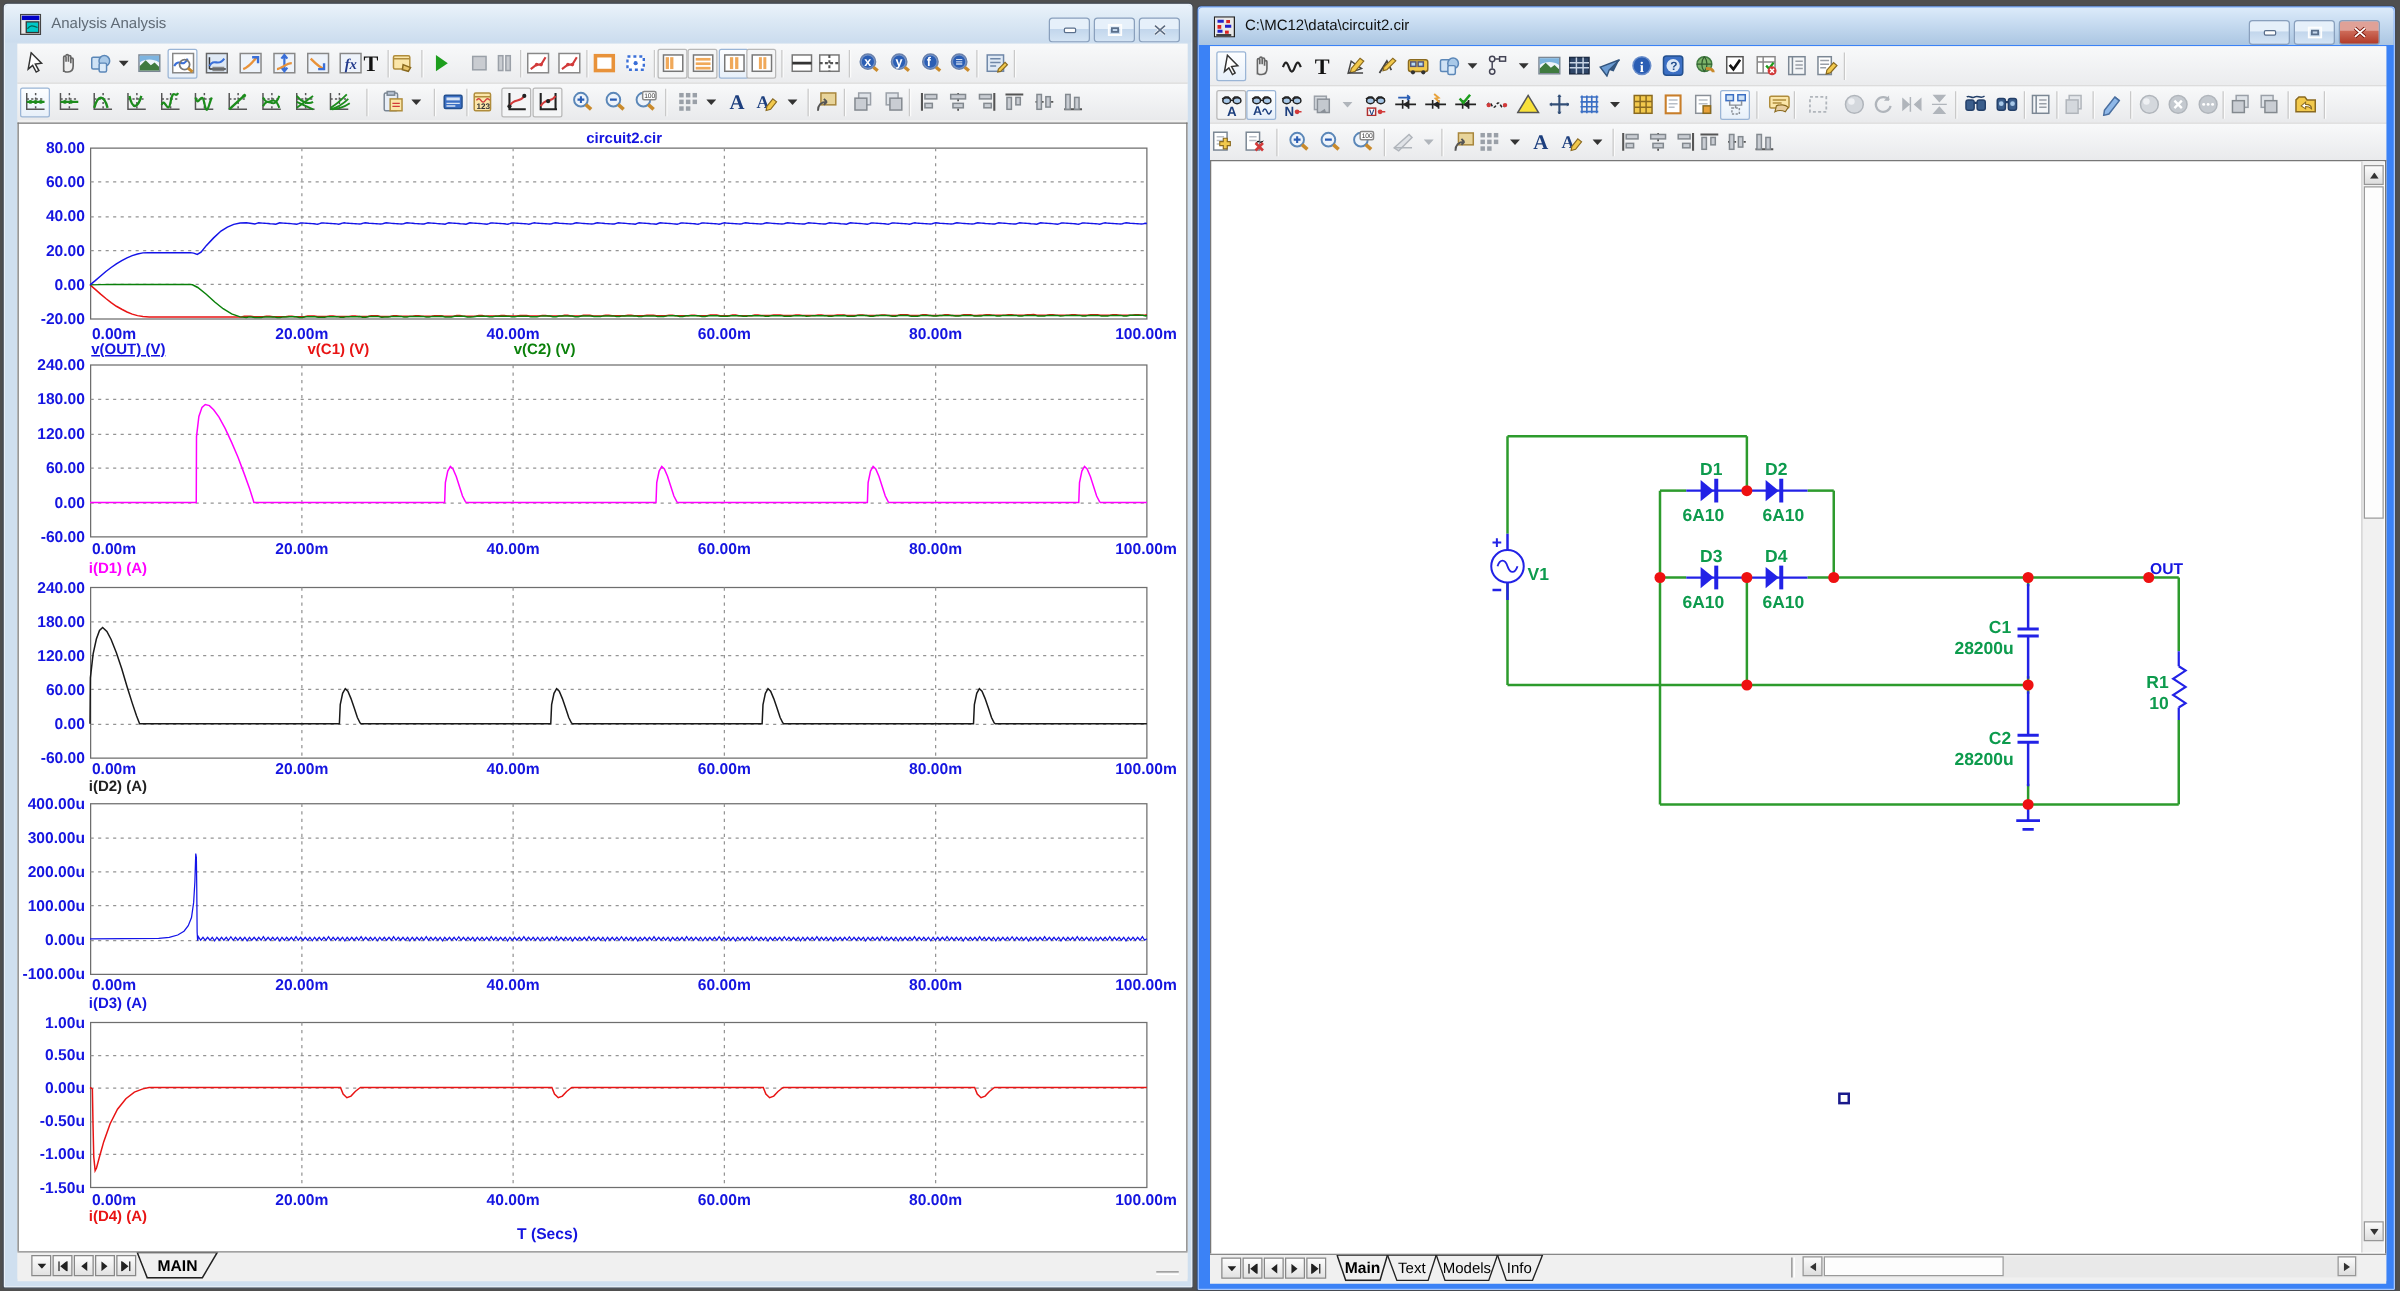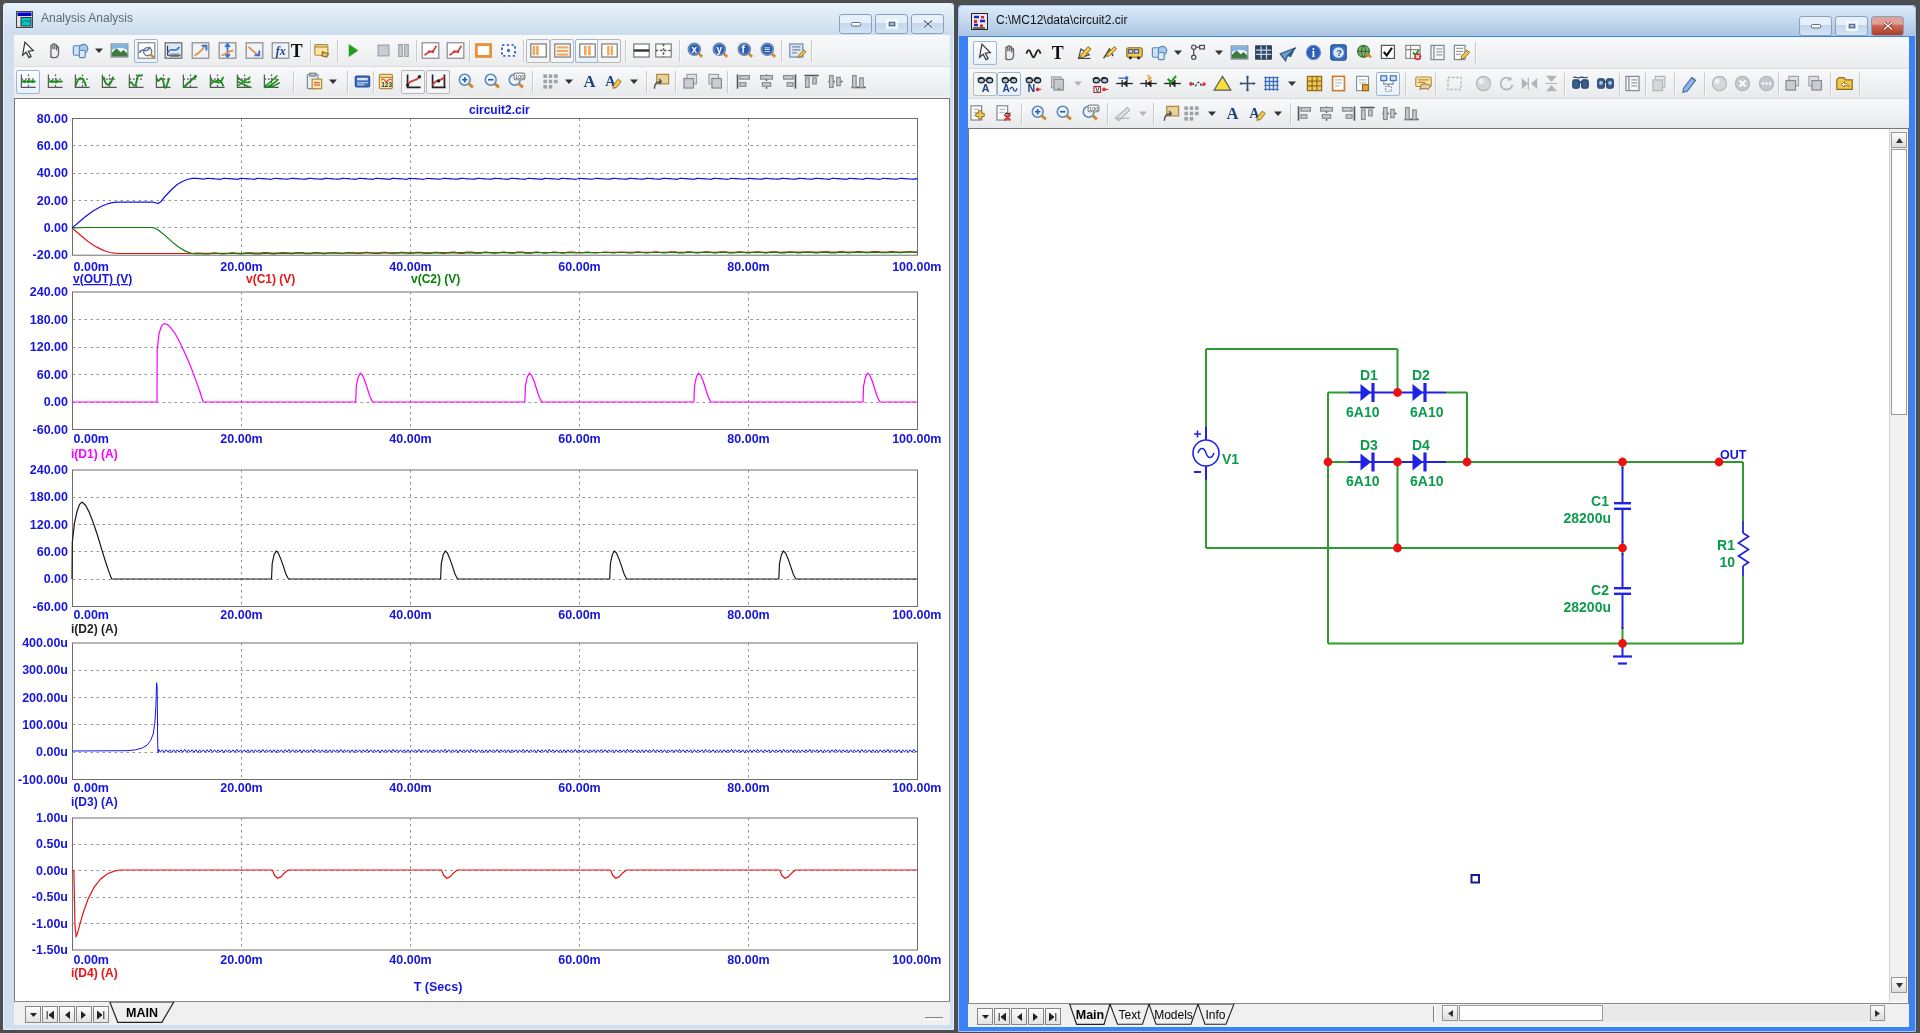--- a/index.html
+++ b/index.html
@@ -14,21 +14,21 @@
 .client{position:absolute;background:#f0f0f0}
 .trow{position:relative;width:100%;display:flex;align-items:center}
 .t1{height:31px;background:linear-gradient(#f8f9fa,#ebecee)}
 .t2{height:30px;background:linear-gradient(#f8f9fa,#e9eaec);border-top:1px solid #dcdcdc}
 .ic{width:24px;height:24px;flex:0 0 24px;display:flex;align-items:center;justify-content:center;position:relative}
 .ic.box{border:1px solid #9ab5d6;background:linear-gradient(#fdfeff,#e7f0fa);border-radius:2px}
 .ic.box2{border:1px solid #b8b8b8;background:#f4f5f6;border-radius:2px}
 .sep{width:2px;height:22px;border-left:1px solid #c9c9c9;border-right:1px solid #fbfbfb;margin:0 4px;flex:0 0 2px}
 .dd{width:9px;height:24px;display:flex;align-items:center;justify-content:center;flex:0 0 9px}
 .content{position:absolute;background:#fff;border:1px solid #777;border-bottom:none}
-.tabstrip{position:absolute;height:22px;background:#f0f0f0;border-top:1px solid #888;display:flex;align-items:flex-end}
+.tabstrip{position:absolute;height:22px;background:#f0f0f0;border-top:1px solid #888;display:flex;align-items:center}
 .navb{width:16px;height:17px;border:1px solid #888;background:linear-gradient(#fdfdfd,#e2e2e2);display:flex;align-items:center;justify-content:center;margin-left:1px;font-size:8px;color:#000}
 .sbb{position:absolute;border:1px solid #979797;background:linear-gradient(#fcfcfc,#dddddd);display:flex;align-items:center;justify-content:center}
 .sbt{position:absolute;border:1px solid #9a9a9a;background:#fdfdfd}
 </style></head>
 <body>
 <svg width="0" height="0" style="position:absolute">
     <defs>
       <symbol id="cur" viewBox="0 0 16 16">
         <path d="M5 1l7 7-4.2.6 2.4 4.4-1.8 1-2.4-4.5L3 12z" fill="#fff" stroke="#333" stroke-width="1"></path>
       </symbol>

